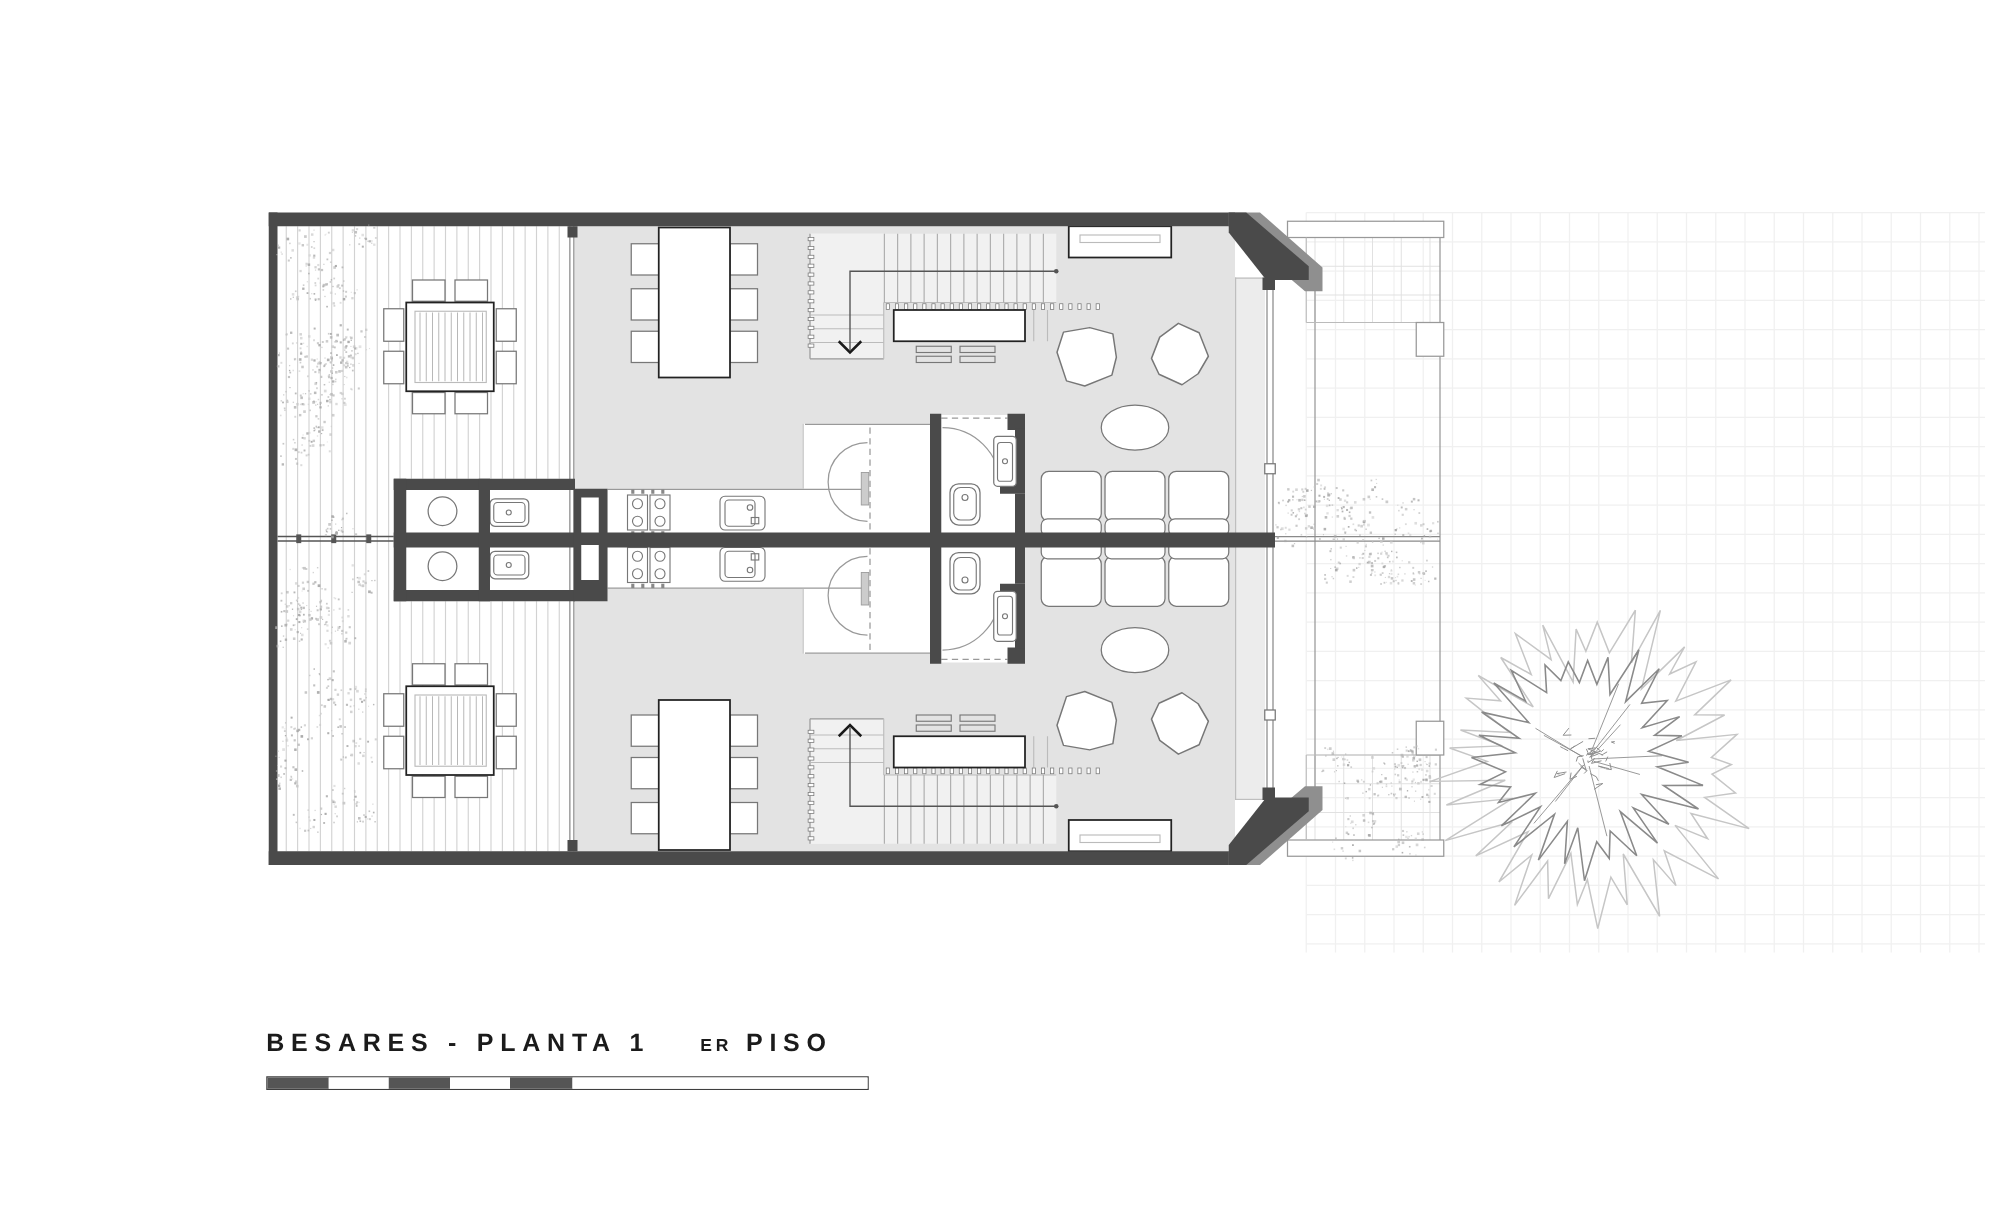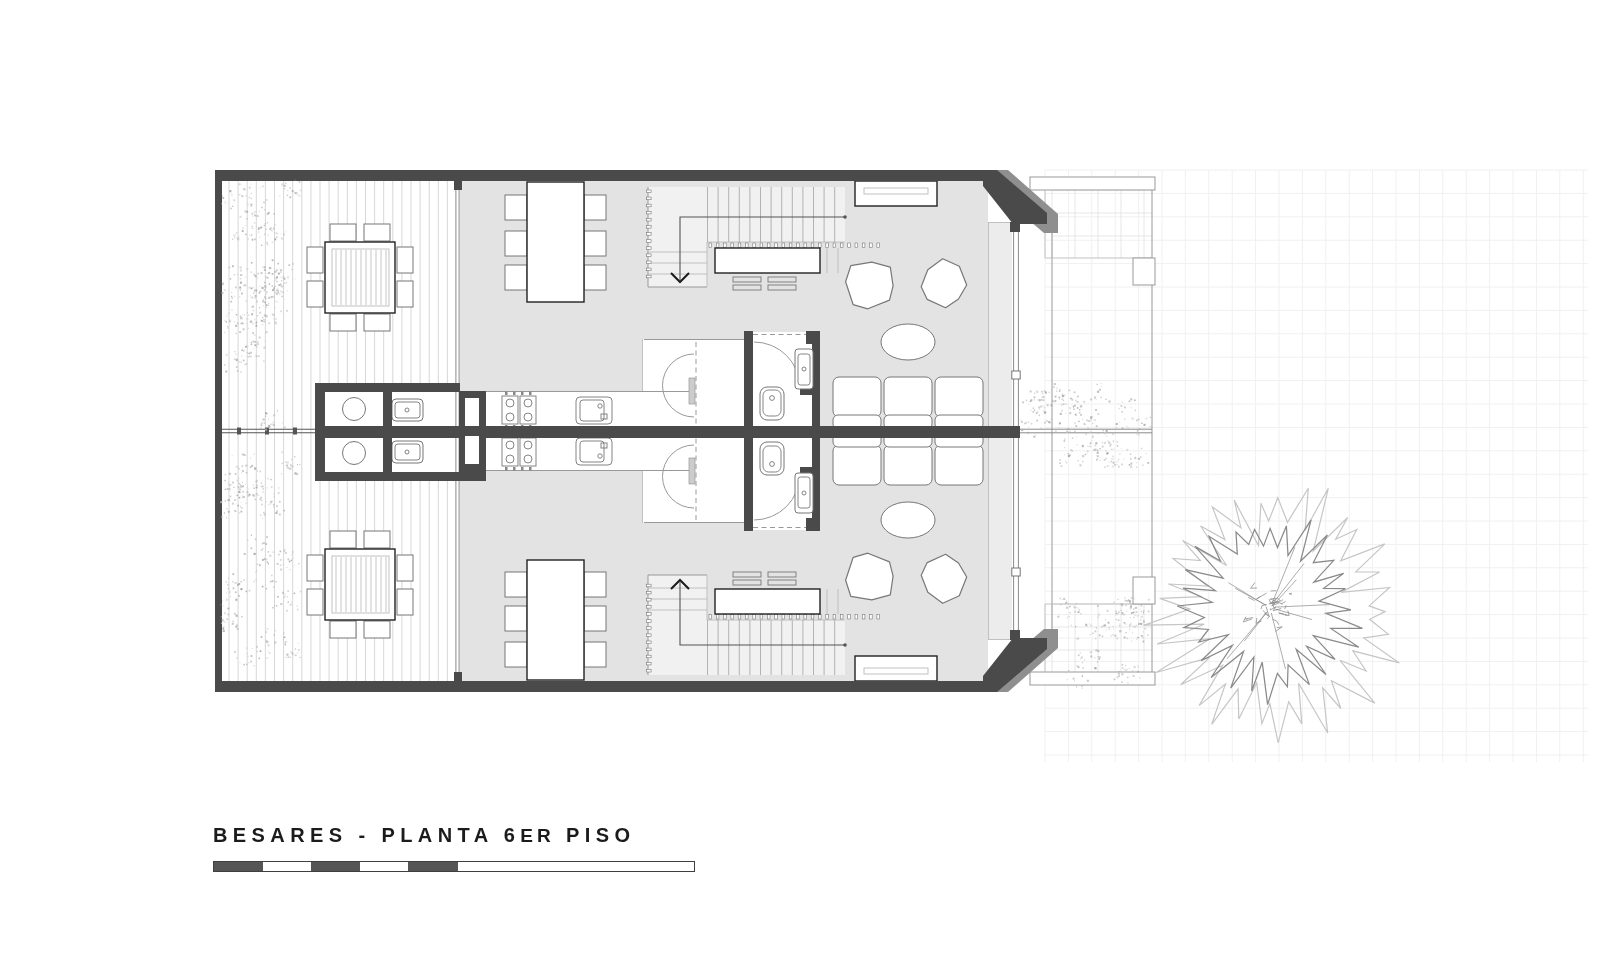--- a/index.html
+++ b/index.html
@@ -18,21 +18,21 @@
   .fu2    {fill:none;stroke:var(--furniture);stroke-width:0.9;}
   .lnA    {stroke:var(--line);fill:none;stroke-width:1;}
   .lnB    {stroke:var(--line-light);fill:none;stroke-width:0.9;}
   .lnG    {stroke:var(--glass);fill:none;stroke-width:0.9;}
   .lnW    {stroke:var(--walkline);fill:none;stroke-width:1.1;}
   .lnT    {stroke:var(--thin-wall);fill:none;stroke-width:1;}
   .dsh    {stroke:var(--line);fill:none;stroke-width:1;stroke-dasharray:5 3.5;}
   .leaf   {fill:#cccccc;stroke:var(--line);stroke-width:0.7;}
   .title{position:absolute;left:213px;top:824px;font-size:20px;font-weight:600;
          letter-spacing:0.27em;color:#1b1b1b;white-space:nowrap;}
-  .title .ord{font-size:19px;letter-spacing:0.22em;}
+  .title .ord{font-size:14px;letter-spacing:0.22em;margin-left:40px;}
   .scalebar{position:absolute;left:213px;top:861px;height:9px;display:flex;
             border:1px solid #3f3f3f;box-sizing:content-box;}
   .scalebar .seg{height:100%;}
   .seg.dark{background:var(--scale-dark);}
   .seg.light{background:#ffffff;}
 </style>
 </head>
 <body>
 
 <div class="stage">
@@ -1679,21 +1679,21 @@
         <polyline points="1262.8,610.4 1268.9,616.3 1266.2,606.7" fill="none" stroke="#8f8f8f" stroke-width="0.8"></polyline>
         <polyline points="1273.9,602.8 1270.1,603.5 1278.0,597.3" fill="none" stroke="#8f8f8f" stroke-width="0.8"></polyline>
         <polyline points="1270.7,591.1 1270.8,591.0 1276.2,590.6" fill="none" stroke="#8f8f8f" stroke-width="0.8"></polyline>
         <polyline points="1275.9,602.1 1270.6,603.7 1280.3,601.0" fill="none" stroke="#8f8f8f" stroke-width="0.8"></polyline>
         <polyline points="1275.2,602.6 1271.7,605.7 1278.6,603.2" fill="none" stroke="#8f8f8f" stroke-width="0.8"></polyline>
         <polyline points="1270.3,608.4 1270.4,610.0 1275.7,606.8" fill="none" stroke="#8f8f8f" stroke-width="0.8"></polyline>
       </g>
 </svg>
 
 <div class="title">
-  <span>BESARES - PLANTA 6</span><span class="ord">ER</span><span> PISO</span>
+  <span>BESARES - PLANTA 1</span><span class="ord">ER</span><span> PISO</span>
 </div>
 <div class="scalebar" id="scalebar">
       <span class="seg dark" style="width: 49px;"></span>
       <span class="seg light" style="width: 48px;"></span>
       <span class="seg dark" style="width: 49px;"></span>
       <span class="seg light" style="width: 48px;"></span>
       <span class="seg dark" style="width: 50px;"></span>
       <span class="seg light" style="width: 236px;"></span>
     </div>
 

